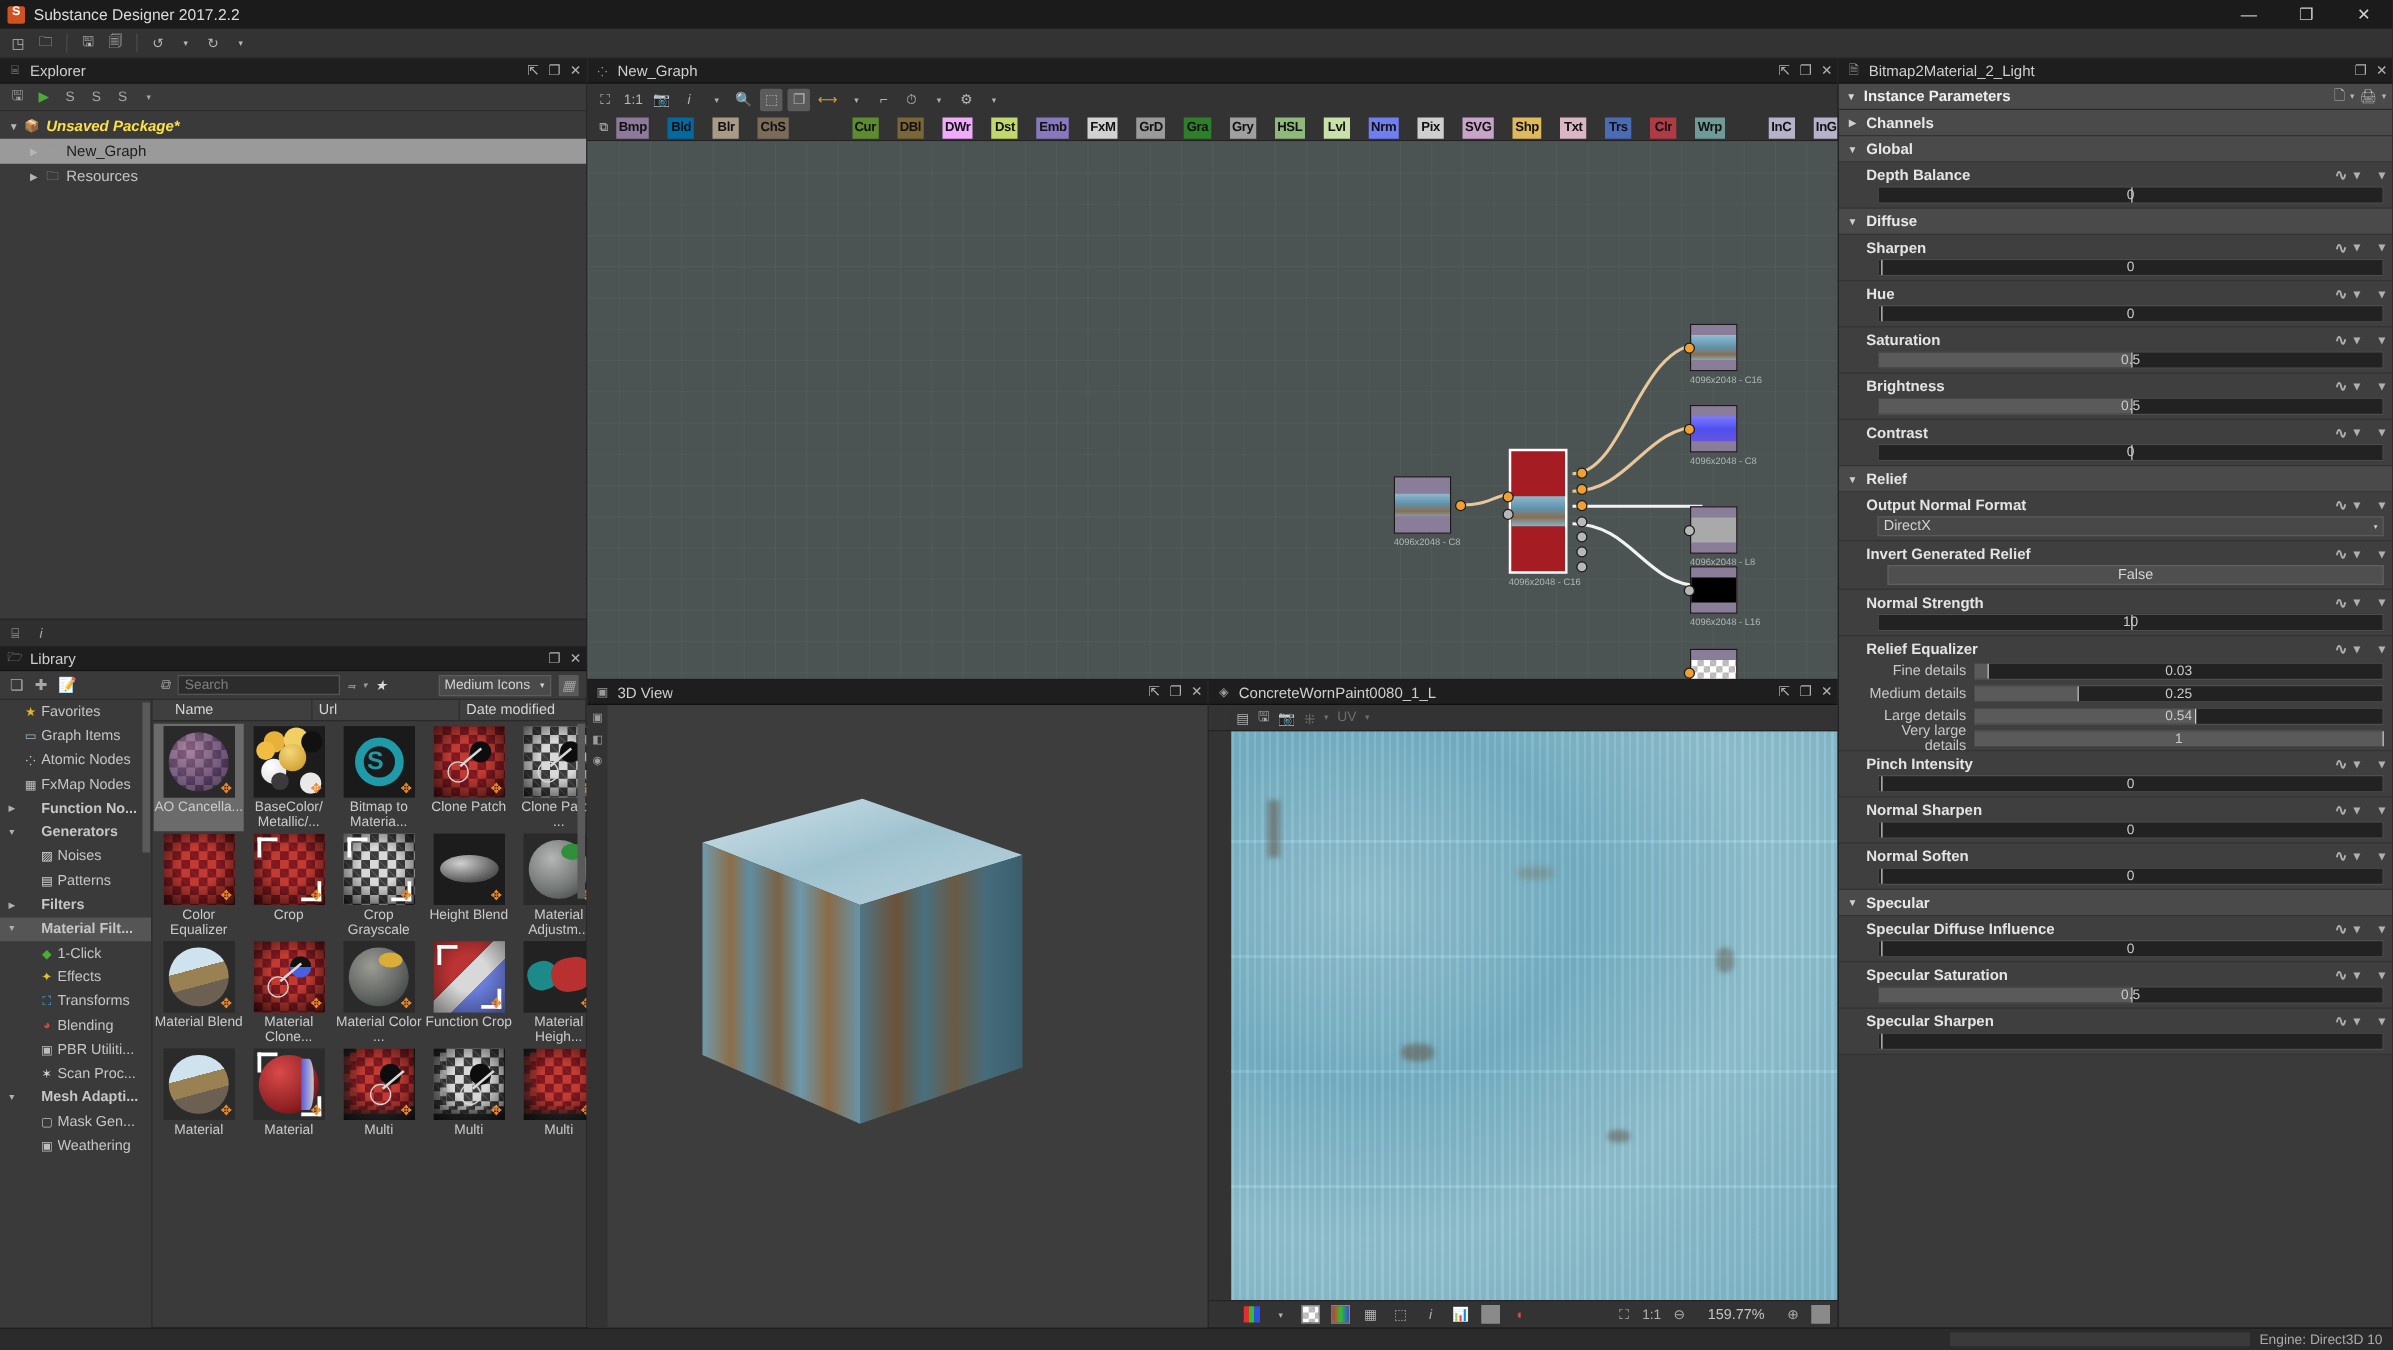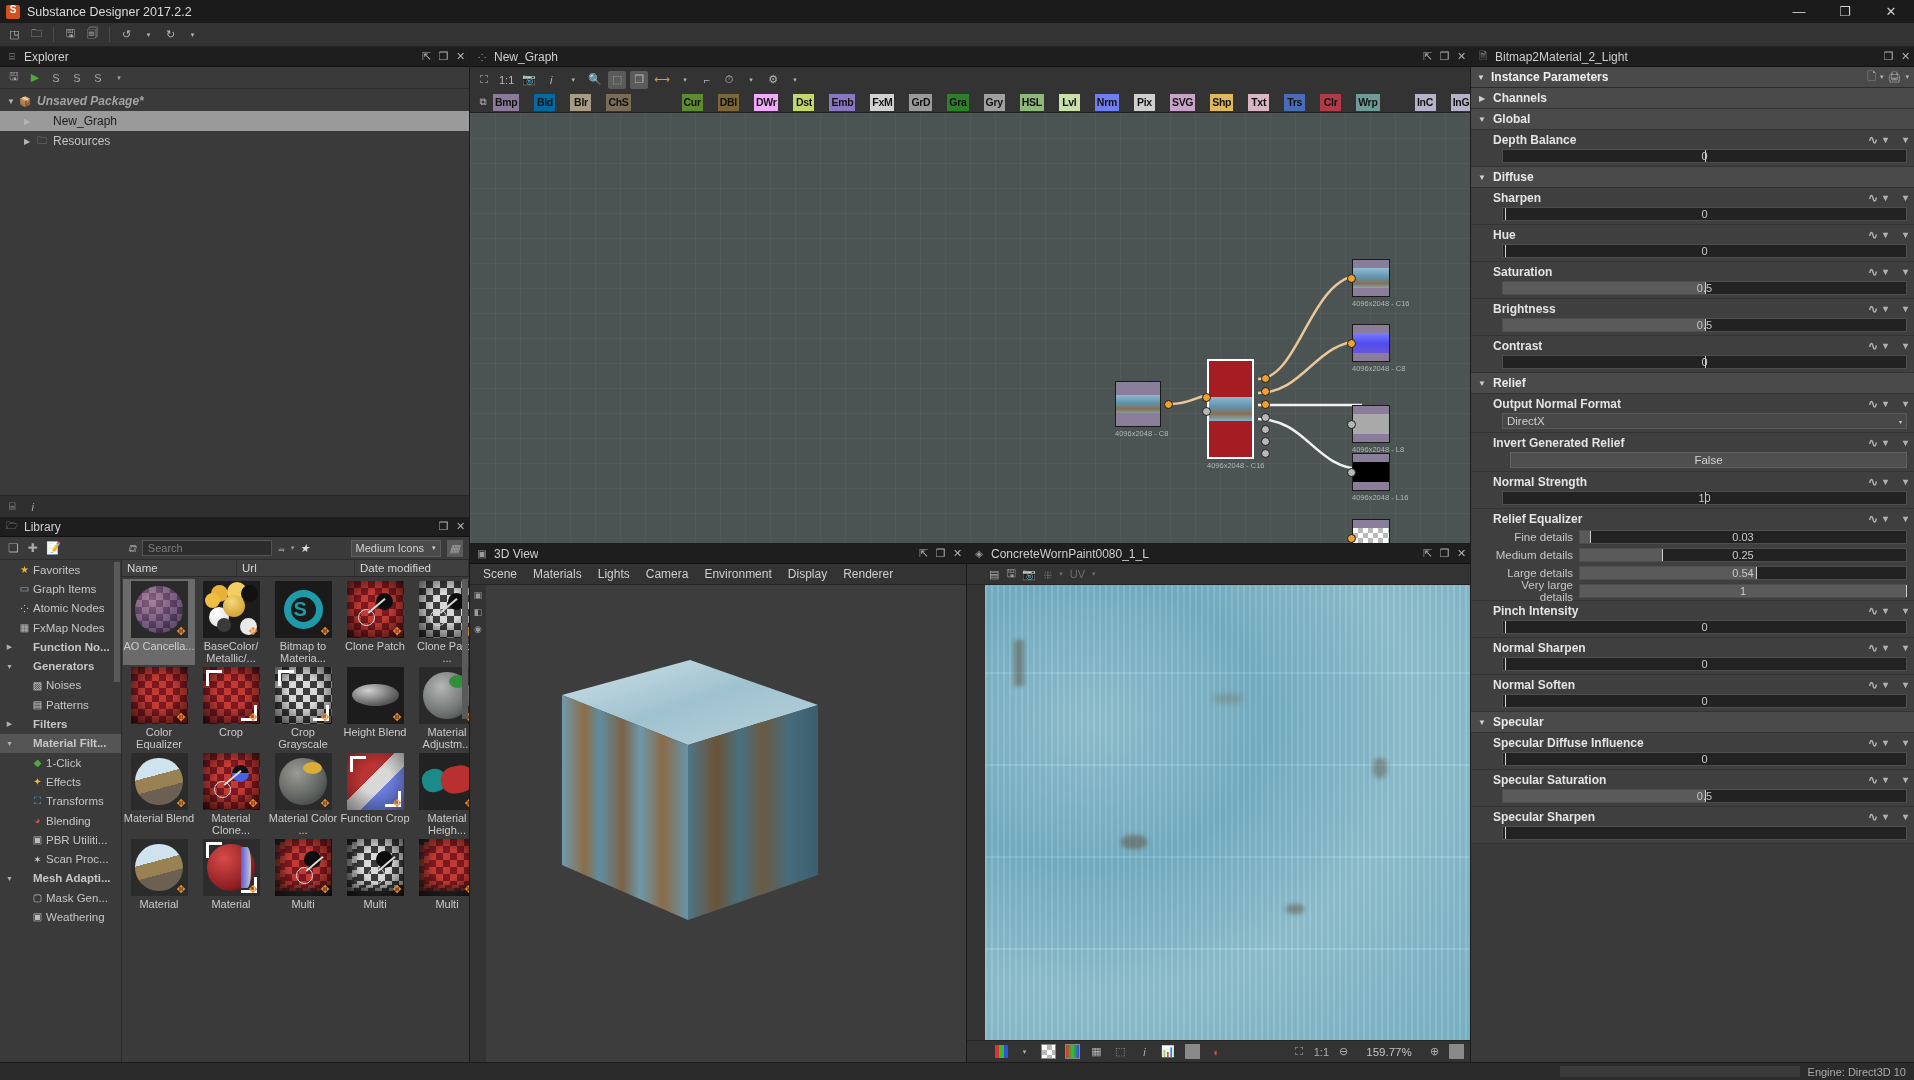--- a/index.html
+++ b/index.html
@@ -55,21 +55,21 @@
   .exptoolbar { height:22px; background:#3a3a3a; display:flex; align-items:center; gap:5px; padding-left:6px;
                 border-bottom:1px solid #2b2b2b; }
   .exptoolbar .eb { width:16px; height:16px; display:flex; align-items:center; justify-content:center;
                     font-size:11px; color:#a5a5a5; }
   .exptree { flex:1 1 auto; background:#3a3a3a; overflow:hidden; padding-top:2px; }
   .trow { height:20px; display:flex; align-items:center; font-size:12px; color:#c4c4c4; padding-right:4px; }
   .trow.sel { background:#9a9a9a; color:#1c1c1c; }
   .trow .arrow { width:14px; text-align:center; font-size:8px; color:#b5b5b5; flex:0 0 14px; }
   .trow .ico { width:16px; text-align:center; font-size:10px; color:#9f9f9f; flex:0 0 16px; margin-right:3px; }
   .trow .lbl { white-space:nowrap; }
-  .trow.pkg .lbl { font-style:italic; font-weight:bold; color:#a3a3a3; }
+  .trow.pkg .lbl { font-style:italic; font-weight:bold; color:#fde047; }
   .exptabs { height:22px; background:#2f2f2f; display:flex; align-items:center; gap:16px; padding-left:9px;
              border-top:1px solid #262626; flex:0 0 auto; }
   .exptabs i { font-style:normal; color:#a8a8a8; font-size:11px; }
 
   
   .library { flex:1 1 auto; }
   .libtop { height:23px; background:#3a3a3a; display:flex; align-items:center; border-bottom:1px solid #2b2b2b; }
   .libtop .left { width:122px; display:flex; align-items:center; gap:9px; padding-left:8px; }
   .libtop .left i { font-style:normal; font-size:12px; color:#a8a8a8; }
   .libtop .right { flex:1 1 auto; display:flex; align-items:center; gap:6px; padding:0 6px; }
@@ -92,21 +92,21 @@
   .nrow .ni { width:17px; text-align:center; font-size:10px; flex:0 0 17px; }
   .nrow .nl { white-space:nowrap; overflow:hidden; text-overflow:ellipsis; }
   .nrow.bold .nl { font-weight:bold; }
   .nrow.ind { padding-left:16px; }
   .libscroll { position:absolute; right:1px; top:2px; width:6px; height:120px; background:#5a5a5a; }
 
   .libcontent { flex:1 1 auto; display:flex; flex-direction:column; min-width:0; background:#3a3a3a; }
   .libhdr { height:17px; background:#3f3f3f; display:flex; border-bottom:1px solid #2a2a2a; flex:0 0 auto;}
   .libhdr div { font-size:11.5px; color:#d5d5d5; padding-left:5px; border-right:1px solid #2f2f2f;
                 display:flex; align-items:center; }
-  .libhdr .c1 { width:115px; }
+  .libhdr .c1 { width:115px;margin-left:13px; }
   .libhdr .c2 { width:118px; }
   .libhdr .c3 { flex:1 1 auto; }
   .grid { flex:1 1 auto; display:grid; grid-template-columns:repeat(5,1fr); align-content:start;
           overflow:hidden; padding:2px 1px 0 1px; position:relative; }
   .cell { display:flex; flex-direction:column; align-items:center; padding:2px 0 1px 0; }
   .cell.sel { background:#6b6b6b; }
   .thumb { width:57px; height:57px; position:relative; background:#2a2a2a; }
   .thumb .badge { position:absolute; right:1px; bottom:1px; width:11px; height:11px; color:#f08b2a;
                   font-size:11px; line-height:11px; text-align:center; }
   .cname { font-size:11px; color:#cbcbcb; text-align:center; line-height:12px; margin-top:2px;
@@ -837,29 +837,20 @@
         <div class="panel view3d">
           <div class="ptitle">
             <span class="pico">▣</span>
             <span class="ptxt">3D View</span>
             <span class="pbtns">
               <i>⇱</i>
               <i>❐</i>
               <i>✕</i>
             </span>
           </div>
-          <div class="vmenu">
-            <span>Scene</span>
-            <span>Materials</span>
-            <span>Lights</span>
-            <span>Camera</span>
-            <span>Environment</span>
-            <span>Display</span>
-            <span>Renderer</span>
-          </div>
           <div class="v3dstage">
             <div class="v3dside">
               <i>▣</i>
               <i>◧</i>
               <i>◉</i>
             </div>
 
             <svg width="497" height="400" style="position:absolute;left:0;top:15px">
               <defs>
                 <linearGradient id="gTop" x1="0" y1="0" x2="1" y2="1">

